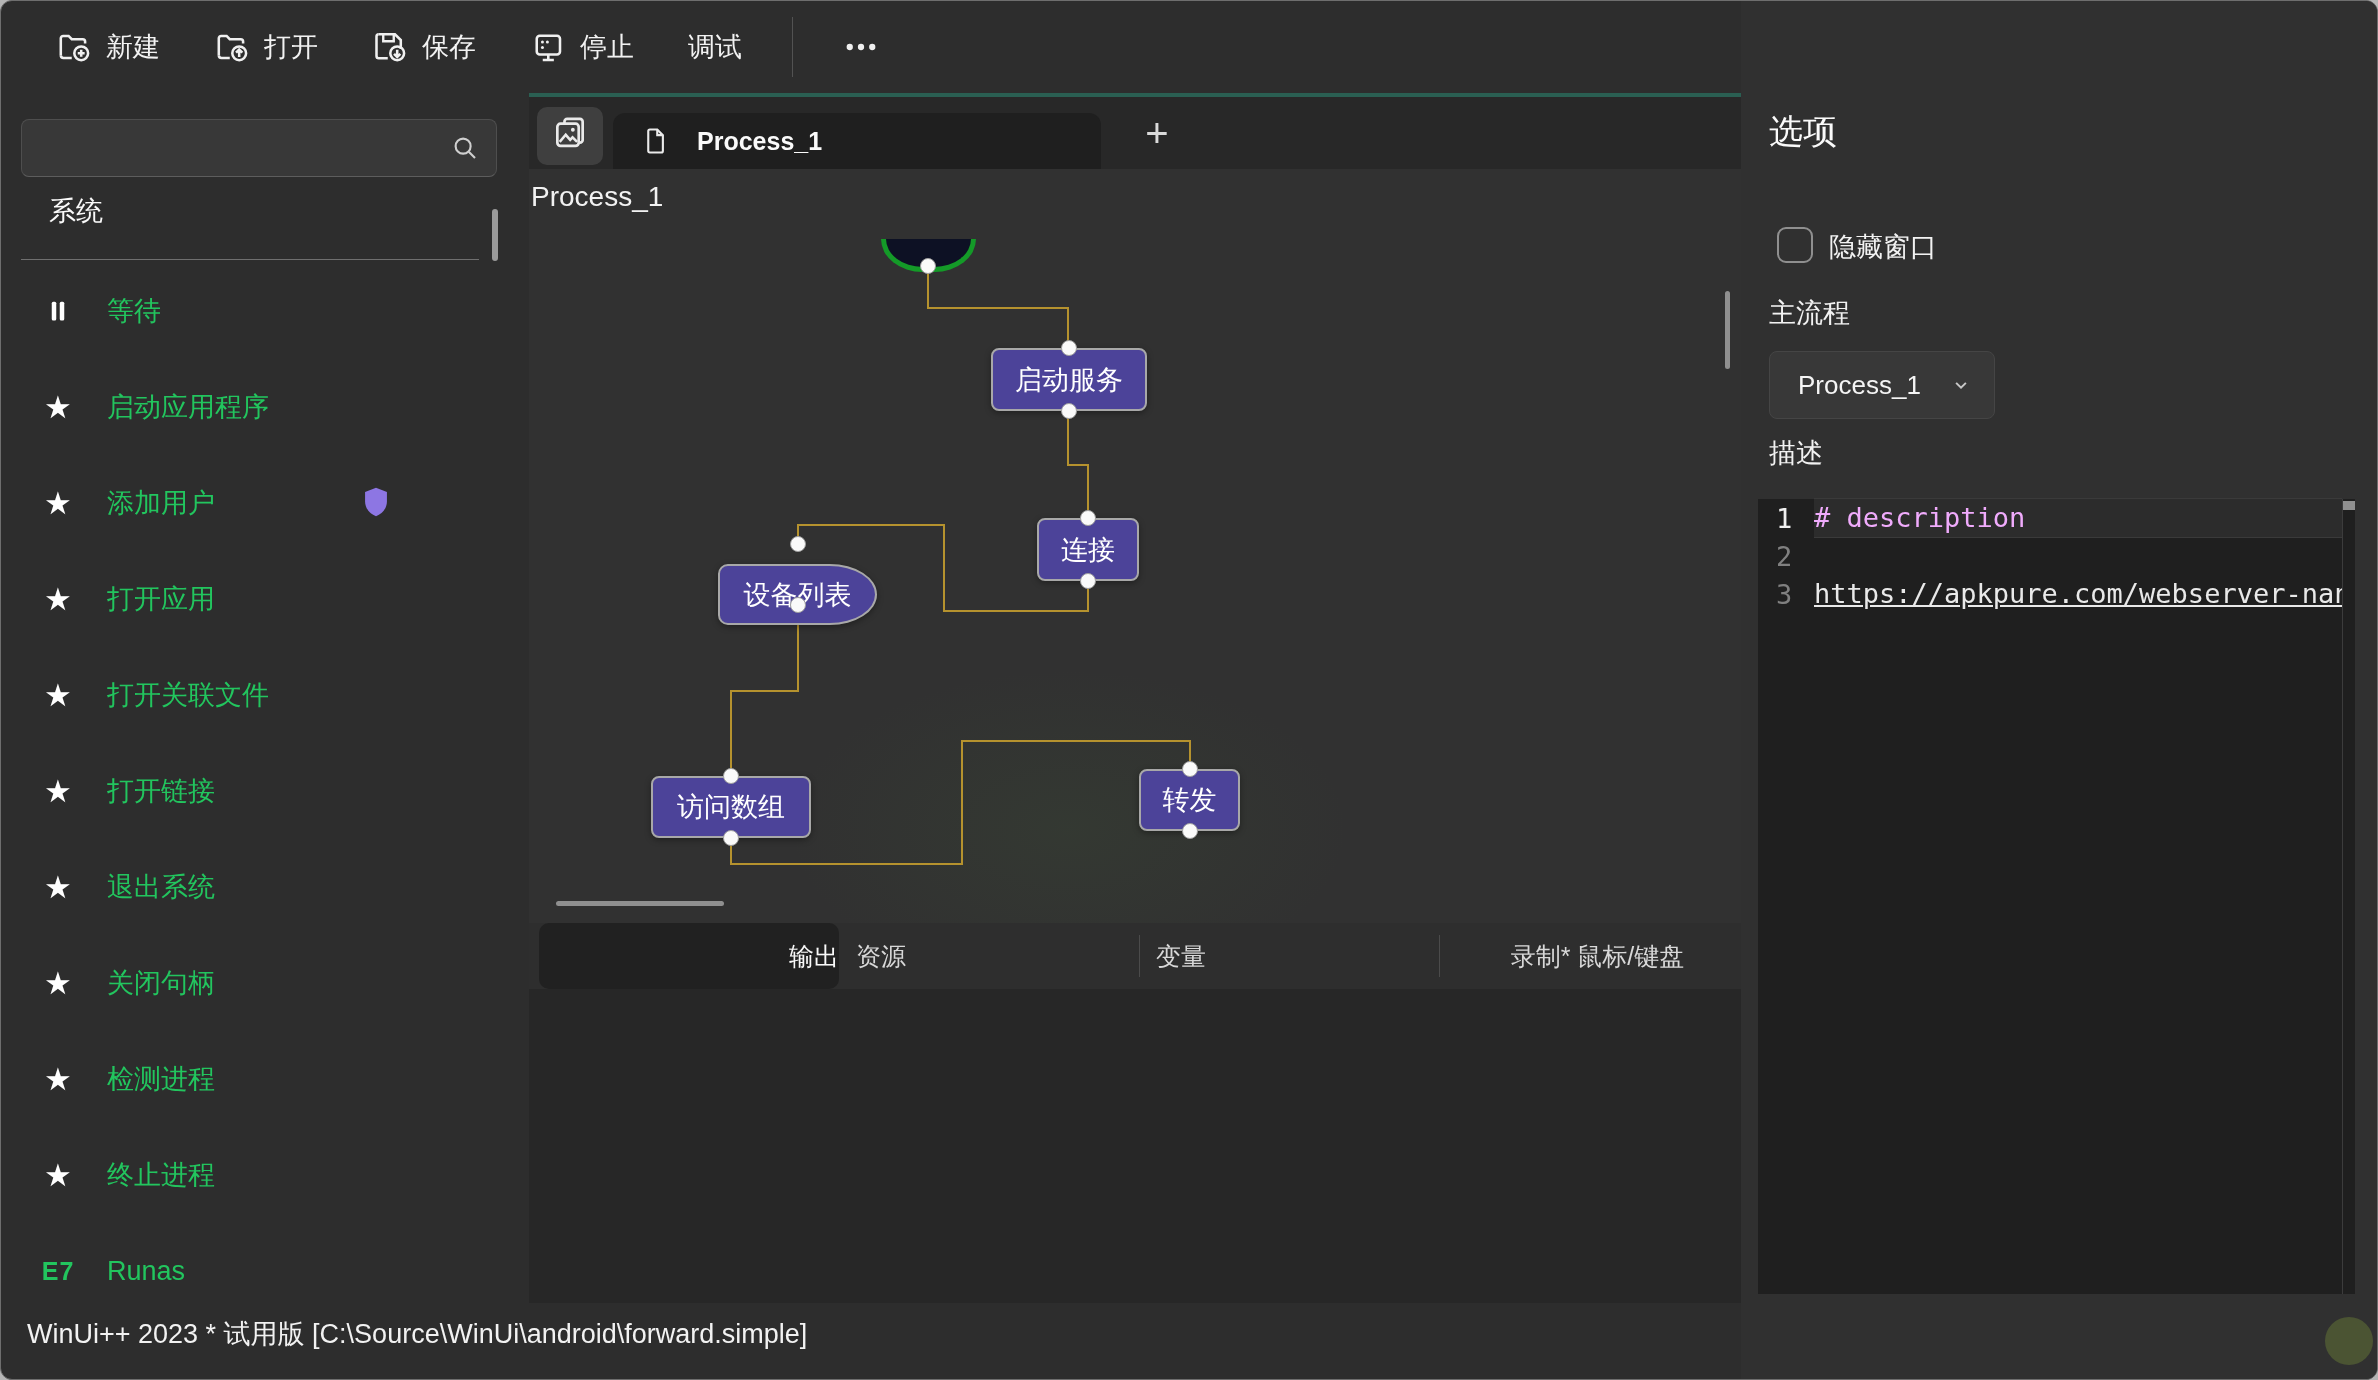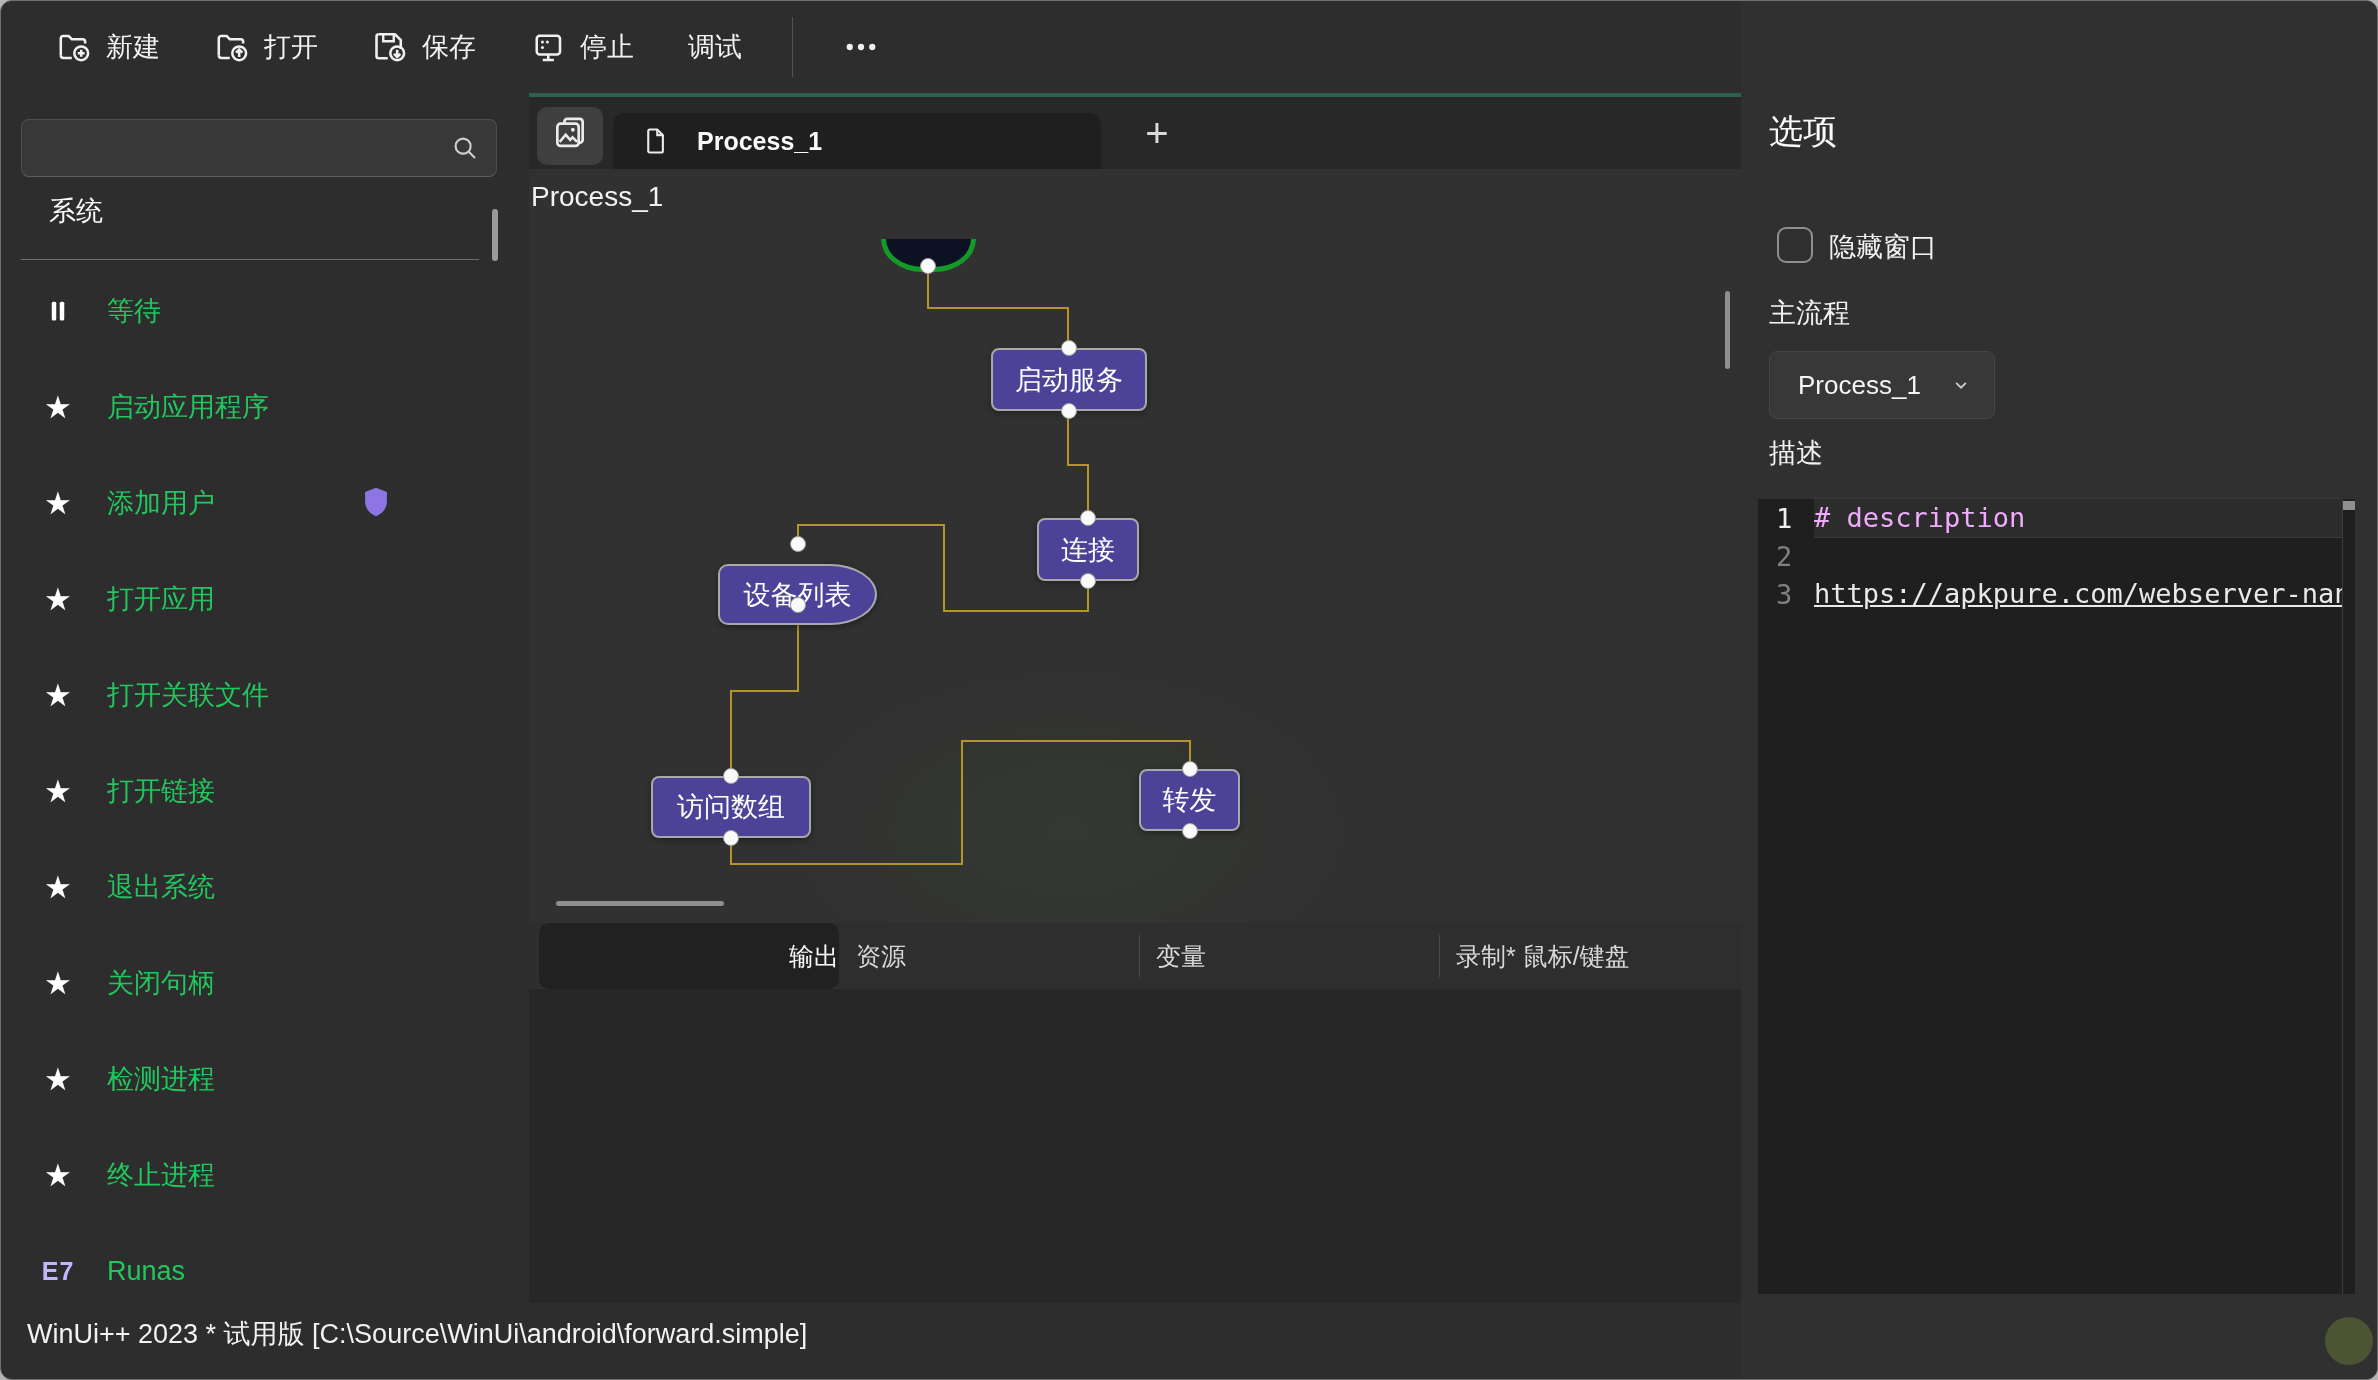--- a/index.html
+++ b/index.html
@@ -25,21 +25,21 @@
   .searchbox input{flex:1;background:transparent;border:none;outline:none;color:#eee;font-size:25px;padding:0 18px;font-family:inherit;}
   .searchbox .icon{margin-right:16px;display:flex;}
   .side-section{position:absolute;left:48px;top:92px;font-size:27px;color:#fafafa;}
   .side-underline{position:absolute;left:20px;top:158px;width:458px;height:1px;background:#6f6f6f;}
   .side-scroll{position:absolute;left:491px;top:108px;width:6px;height:52px;background:#9a9a9a;border-radius:3px;}
   .side-list{position:absolute;left:0;top:162px;width:512px;}
   .side-item{position:relative;height:96px;display:flex;align-items:center;cursor:default;}
   .side-item .icon{width:46px;margin-left:34px;display:flex;justify-content:center;align-items:center;}
   .side-item .icon svg{width:30px;height:30px;}
   .side-item .star{font-size:31px;color:#ffffff;line-height:1;font-family:"DejaVu Sans",sans-serif;}
-  .side-item .runas{font-size:25px;font-weight:700;letter-spacing:1px;color:#c4b5fd;}
+  .side-item .runas{font-size:25px;font-weight:700;letter-spacing:1px;color:#22c55e;}
   .side-item .lbl{margin-left:26px;font-size:27px;color:#22c55e;}
   .side-item .badge{position:absolute;left:360px;top:50%;transform:translateY(-50%);display:flex;}
   .side-item .badge svg{width:30px;height:34px;}
 
   
   .accent-line{position:absolute;left:528px;top:92px;width:1212px;height:4px;background:#2a5f52;}
   .doc-strip{position:absolute;left:528px;top:96px;width:1212px;height:72px;background:#282828;}
   .img-btn{position:absolute;left:8px;top:10px;width:66px;height:58px;background:#3f3f3f;border-radius:10px;
            display:flex;align-items:center;justify-content:center;}
   .img-btn svg{width:38px;height:38px;}
@@ -361,21 +361,21 @@
   <div class="bottom-strip" id="bottom-tabs">
       <div class="btab active" style="left: 10px;">
         <span>输出</span>
       </div>
       <div class="btab sep" style="left: 610px;">
         <span>变量</span>
       </div>
       <div class="btab" style="left: 310px;">
         <span>资源</span>
       </div>
-      <div class="btab sep" style="left: 910px;">
+      <div class="btab sep" style="left: 910px; justify-content: center;">
         <span>录制* 鼠标/键盘</span>
       </div>
     </div>
   <div class="output-content"></div>
 
   <div class="options">
     <div class="opt-title">选项</div>
     <div class="checkbox"></div>
     <div class="chk-label">隐藏窗口</div>
     <div class="main-label">主流程</div>

